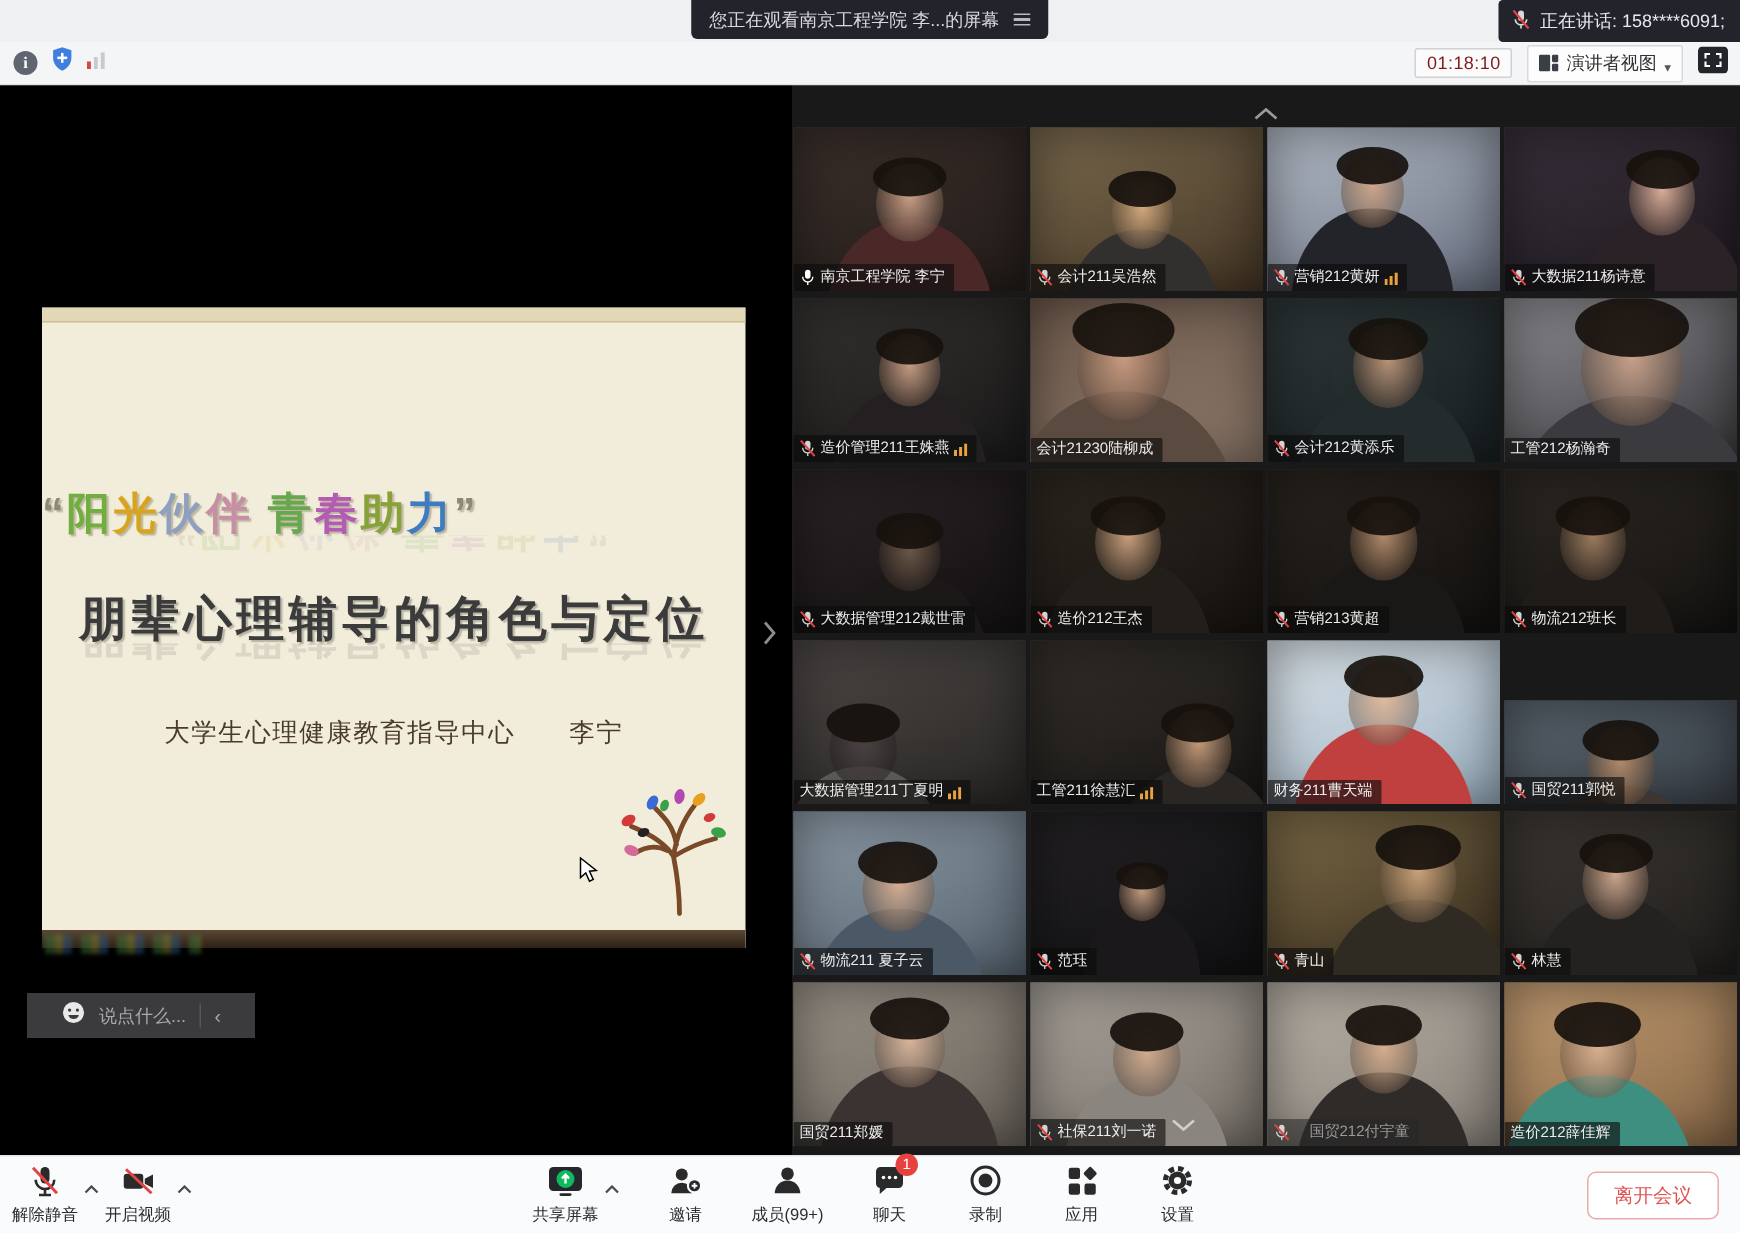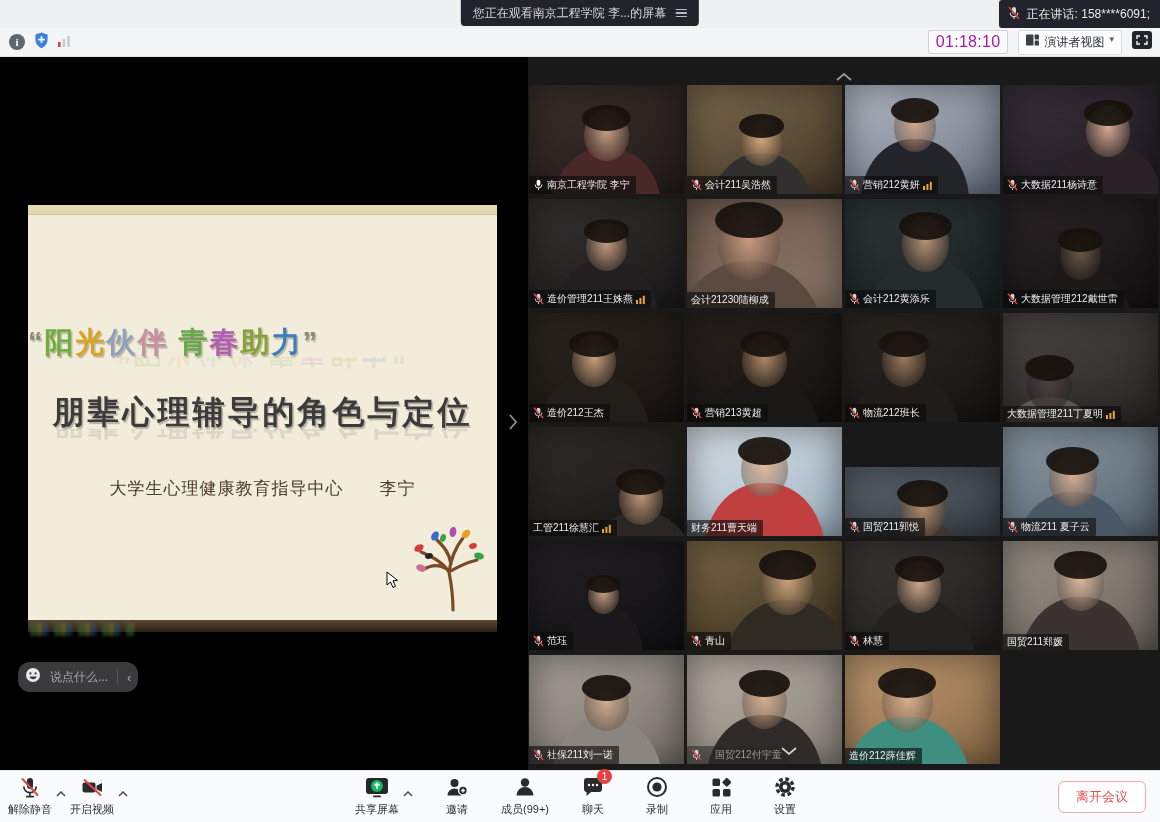--- a/index.html
+++ b/index.html
@@ -16,23 +16,23 @@
   .speak-pill { position:absolute; right:0; top:0; height:28px; background:#23232b; color:#e9e9ec;
     font-size:12px; display:flex; align-items:center; gap:7px; padding:0 10px 0 9px; border-radius:3px 0 0 3px; }
 
   .ctrl-strip { position:absolute; left:0; top:28px; width:1160px; height:29px; background:#f4f5f6;
     border-bottom:1px solid #e2e3e5; display:flex; align-items:center; }
   .ctrl-left { display:flex; align-items:center; gap:9px; padding-left:9px; }
   .info-badge { width:16px; height:16px; border-radius:50%; background:#5f6670; color:#fff;
     font-size:11px; font-weight:bold; display:flex; align-items:center; justify-content:center;
     font-family:"Liberation Serif",serif; }
   .ctrl-right { margin-left:auto; display:flex; align-items:center; gap:10px; padding-right:8px; }
-  .timer-box { border:1px solid #cfd1d4; background:#fbfbfc; color:#a21caf; font-size:16px;
+  .timer-box { border:1px solid #cfd1d4; background:#fbfbfc; color:#7f1d1d; font-size:12px;
     padding:2px 7px; border-radius:2px; letter-spacing:.3px; }
-  .view-btn { display:flex; align-items:flex-start; gap:5px; background:#fdfdfe; border:1px solid #d9dadd;
+  .view-btn { display:flex; align-items:flex-end; gap:5px; background:#fdfdfe; border:1px solid #d9dadd;
     border-radius:2px; padding:3px 7px; font-size:12px; color:#2e3136; cursor:default; }
   .view-caret { font-size:9px; color:#55585e; }
 
   
   .main { position:absolute; left:0; top:57px; width:1160px; height:713px; background:#191919; }
   .screen-share { position:absolute; left:0; top:0; width:528px; height:713px; background:#000; overflow:hidden; }
 
   .slide { position:absolute; left:28px; top:148px; width:469px; height:427px; background:#f2edda; overflow:hidden;
     box-shadow:0 3px 6px rgba(0,0,0,.6); }
   .slide-topband { position:absolute; left:0; top:0; width:100%; height:10px; background:#e3d8b6; border-bottom:1px solid #cec196; }
@@ -46,22 +46,22 @@
   .slide-subtitle-reflect { position:absolute; left:0; top:224px; width:100%; text-align:center; font-size:32px; font-weight:bold;
     color:#3b3b3b; letter-spacing:3px; transform:scaleY(-1); opacity:.12; height:16px; overflow:hidden; white-space:nowrap; }
   .slide-byline { position:absolute; left:0; top:272px; width:100%; text-align:center; font-size:17px; color:#4a3b2a; letter-spacing:1px; }
   .slide-tree { position:absolute; right:10px; bottom:16px; }
 
   .watermark { position:absolute; left:30px; top:566px; width:104px; height:13px; opacity:.45; filter:blur(1.5px);
     background:repeating-linear-gradient(90deg,#3f7a3f 0 7px,#8a8a30 7px 12px,#2a5a8a 12px 18px,transparent 18px 24px); }
 
   .cursor { position:absolute; left:386px; top:514px; }
 
-  .chat-pill { position:absolute; left:18px; top:605px; height:30px; background:#3b3b3d; border-radius:12px;
-    display:flex; align-items:center; gap:9px; padding:0 7px; }
+  .chat-pill { position:absolute; left:18px; top:605px; height:30px; background:#3b3b3d; border-radius:0;
+    display:flex; align-items:center; gap:9px; padding:0 23px; }
   .chat-pill .ph { color:#a9a9ab; font-size:12px; }
   .chat-pill .sep { width:1px; height:16px; background:#575759; }
   .chat-pill .back { color:#a9a9ab; font-size:13px; }
 
   .collapse-chевron, .collapse-chevron { position:absolute; left:508px; top:356px; }
 
   
   .grid-wrap { position:absolute; left:528px; top:0; width:632px; height:713px; background:#191919; }
   .grid-up { position:absolute; left:50%; transform:translateX(-50%); top:10px; }
   .grid-down { position:absolute; left:253px; top:684px; }
@@ -329,20 +329,28 @@
               <svg width="11" height="12" viewBox="0 0 12 13">
                 <rect x="4" y="0.8" width="4" height="6.6" rx="2" fill="#d4d4d4"></rect>
                 <path d="M2.3 6a3.7 3.7 0 007.4 0" stroke="#d4d4d4" stroke-width="1" fill="none"></path>
                 <line x1="6" y1="9.8" x2="6" y2="12" stroke="#d4d4d4" stroke-width="1"></line>
                 <line x1="1" y1="0.8" x2="11" y2="12" stroke="#e04444" stroke-width="1.5"></line>
               </svg>
             </span>
             <span>会计212黄添乐</span>
           </div>
         </div>
+        <div class="tile" style="background: linear-gradient(155deg, rgb(141, 141, 146), rgb(58, 58, 62));">
+          <div class="person-body" style="width: 172px; height: 104px; left: -0.75px; top: 64.65px; background: rgb(59, 59, 63);"></div>
+          <div class="person-head" style="width: 68px; height: 80px; left: 51.25px; top: 5.45px; background: radial-gradient(at 50% 42%, rgb(201, 161, 136), rgba(0, 0, 0, 0.35));"></div>
+          <div class="person-hair" style="width: 76.16px; height: 40px; left: 47.17px; top: -0.95px;"></div>
+          <div class="tag">
+            <span>工管212杨瀚奇</span>
+          </div>
+        </div>
         <div class="tile" style="background: linear-gradient(155deg, rgb(42, 36, 38), rgb(20, 17, 19));">
           <div class="person-body" style="width: 103.2px; height: 62.4px; left: 25.9px; top: 68.22px; background: rgb(28, 24, 24);"></div>
           <div class="person-head" style="width: 40.8px; height: 48px; left: 57.1px; top: 32.7px; background: radial-gradient(at 50% 42%, rgb(107, 87, 72), rgba(0, 0, 0, 0.35));"></div>
           <div class="person-hair" style="width: 45.696px; height: 24px; left: 54.652px; top: 28.86px;"></div>
           <div class="tag">
             <span class="mic">
               <svg width="11" height="12" viewBox="0 0 12 13">
                 <rect x="4" y="0.8" width="4" height="6.6" rx="2" fill="#d4d4d4"></rect>
                 <path d="M2.3 6a3.7 3.7 0 007.4 0" stroke="#d4d4d4" stroke-width="1" fill="none"></path>
                 <line x1="6" y1="9.8" x2="6" y2="12" stroke="#d4d4d4" stroke-width="1"></line>

